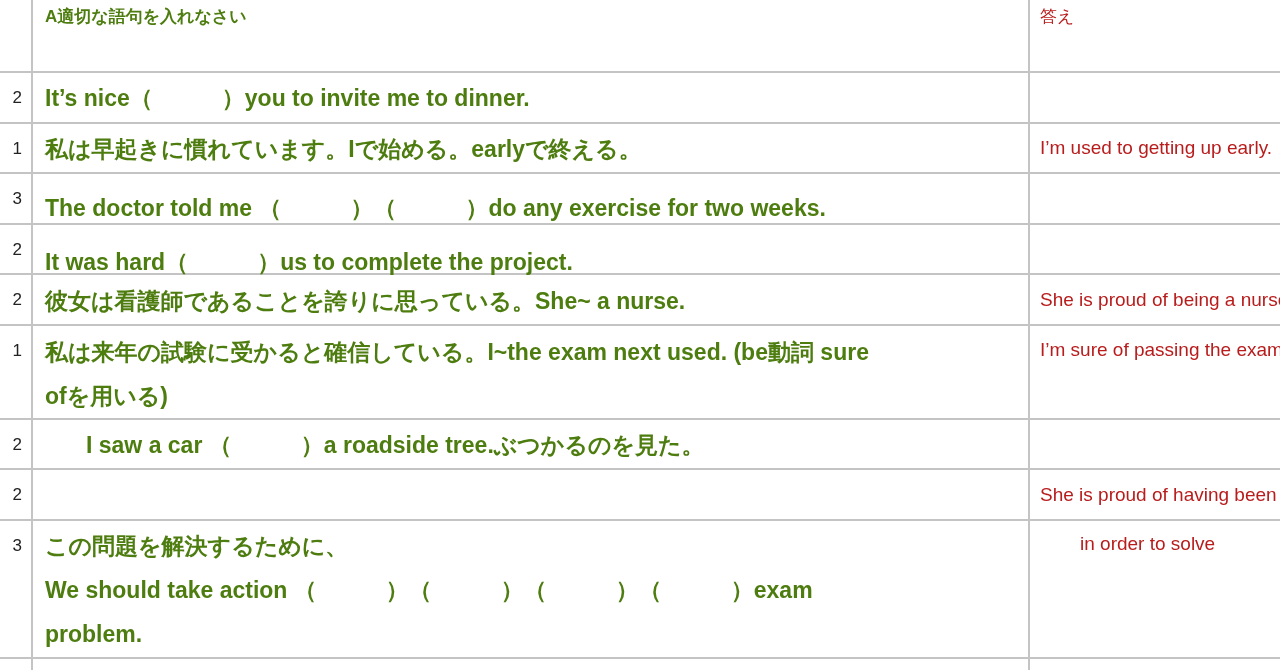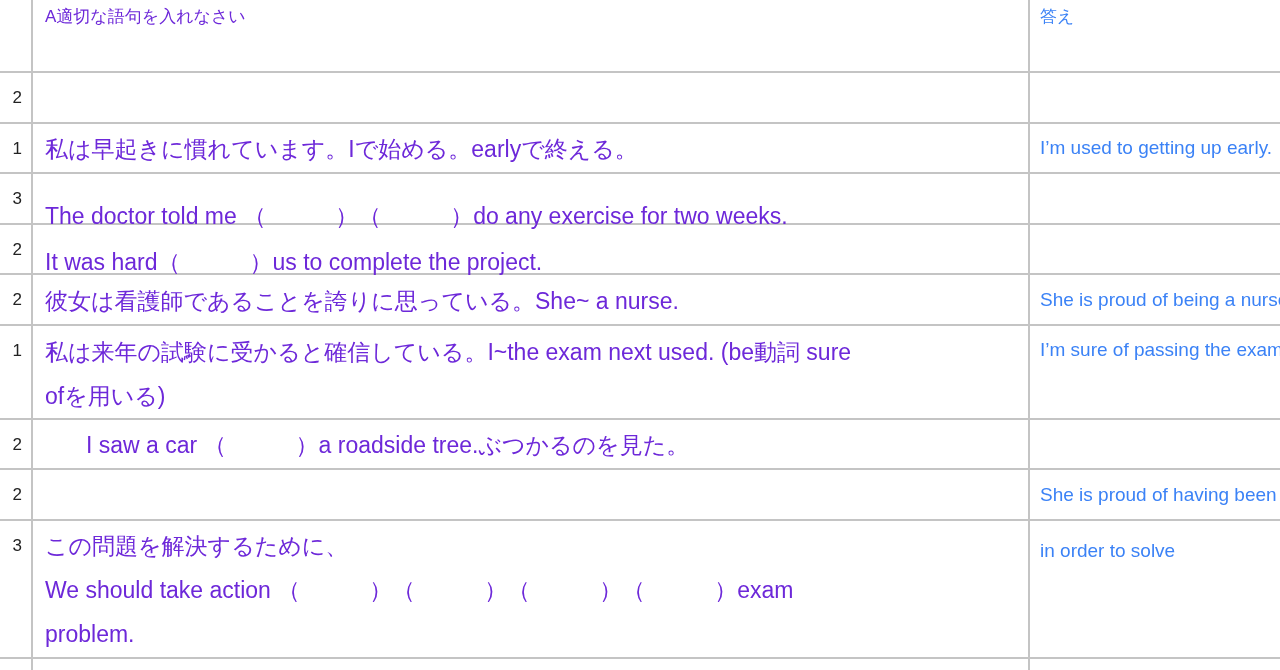--- a/index.html
+++ b/index.html
@@ -10,65 +10,66 @@
     }
     .grid { position: absolute; left: 0; top: 0; width: 1280px; }
     .row { position: absolute; left: 0; width: 1280px; border-bottom: 2px solid #c4c4c4; box-sizing: border-box; }
     .num {
       position: absolute; left: 0; top: 0; width: 33px; height: 100%;
       border-right: 2px solid #c4c4c4; box-sizing: border-box;
       font-size: 17px; text-align: right; padding-right: 9px; color: #222;
     }
     .q {
       position: absolute; left: 45px; top: 0; width: 965px;
-      font-size: 23px; line-height: 44px; color: #6d28d9; white-space: pre-wrap;
+      font-size: 23px; line-height: 44px; color: #4d7c0f; white-space: pre-wrap; font-weight: bold;
     }
     .ans-col {
       position: absolute; left: 1028px; top: 0; width: 252px; height: 100%;
       border-left: 2px solid #c4c4c4; box-sizing: border-box;
       overflow: hidden;
     }
     .ans {
       position: absolute; left: 10px; top: 0; white-space: nowrap;
-      font-size: 19px; line-height: 44px; color: #3b82f6;
+      font-size: 19px; line-height: 44px; color: #b91c1c;
     }
     .header .q, .header .ans { font-size: 17px; line-height: 34px; }
     .header .q { top: 0; }
   </style>
 </head>
 <body>
 
 <div class="grid">
 
   <div class="row header" style="top:0; height:73px;">
     <div class="num"></div>
     <div class="q" style="top:0;">A適切な語句を入れなさい</div>
     <div class="ans-col">
       <div class="ans">答え</div>
     </div>
   </div>
 
   <div class="row" style="top:73px; height:51px;">
     <div class="num" style="line-height:50px;">2</div>
+    <div class="q" style="top:3px;">It’s nice（　　　）you to invite me to dinner.</div>
     <div class="ans-col">
       <div class="ans" style="top:3px;"></div>
     </div>
   </div>
 
   <div class="row" style="top:124px; height:50px;">
     <div class="num" style="line-height:50px;">1</div>
     <div class="q" style="top:3px;">私は早起きに慣れています。Iで始める。earlyで終える。</div>
     <div class="ans-col">
       <div class="ans" style="top:2px;">I’m used to getting up early.</div>
     </div>
   </div>
 
   <div class="row" style="top:174px; height:51px;">
     <div class="num" style="line-height:50px;">3</div>
-    <div class="q" style="top:20px;">The doctor told me （　　　）（　　　）do any exercise for two weeks.</div>
+    <div class="q" style="top:12px;">The doctor told me （　　　）（　　　）do any exercise for two weeks.</div>
     <div class="ans-col">
       <div class="ans" style="top:3px;"></div>
     </div>
   </div>
 
   <div class="row" style="top:225px; height:50px;">
     <div class="num" style="line-height:50px;">2</div>
     <div class="q" style="top:15px;">It was hard（　　　）us to complete the project.</div>
     <div class="ans-col">
       <div class="ans" style="top:3px;"></div>
@@ -106,21 +107,21 @@
       <div class="ans" style="top:3px;">She is proud of having been a nurse.</div>
     </div>
   </div>
 
   <div class="row" style="top:521px; height:138px;">
     <div class="num" style="line-height:50px;">3</div>
     <div class="q" style="top:3px;">この問題を解決するために、
 We should take action （　　　）（　　　）（　　　）（　　　）exam
 problem.</div>
     <div class="ans-col">
-      <div class="ans" style="top:8px;">in order to solve</div>
+      <div class="ans" style="top:1px;margin-left:40px;">in order to solve</div>
     </div>
   </div>
 
   <div class="row" style="top:659px; height:20px; border-bottom:none;">
     <div class="num"></div>
     <div class="ans-col"></div>
   </div>
 
 </div>
 

